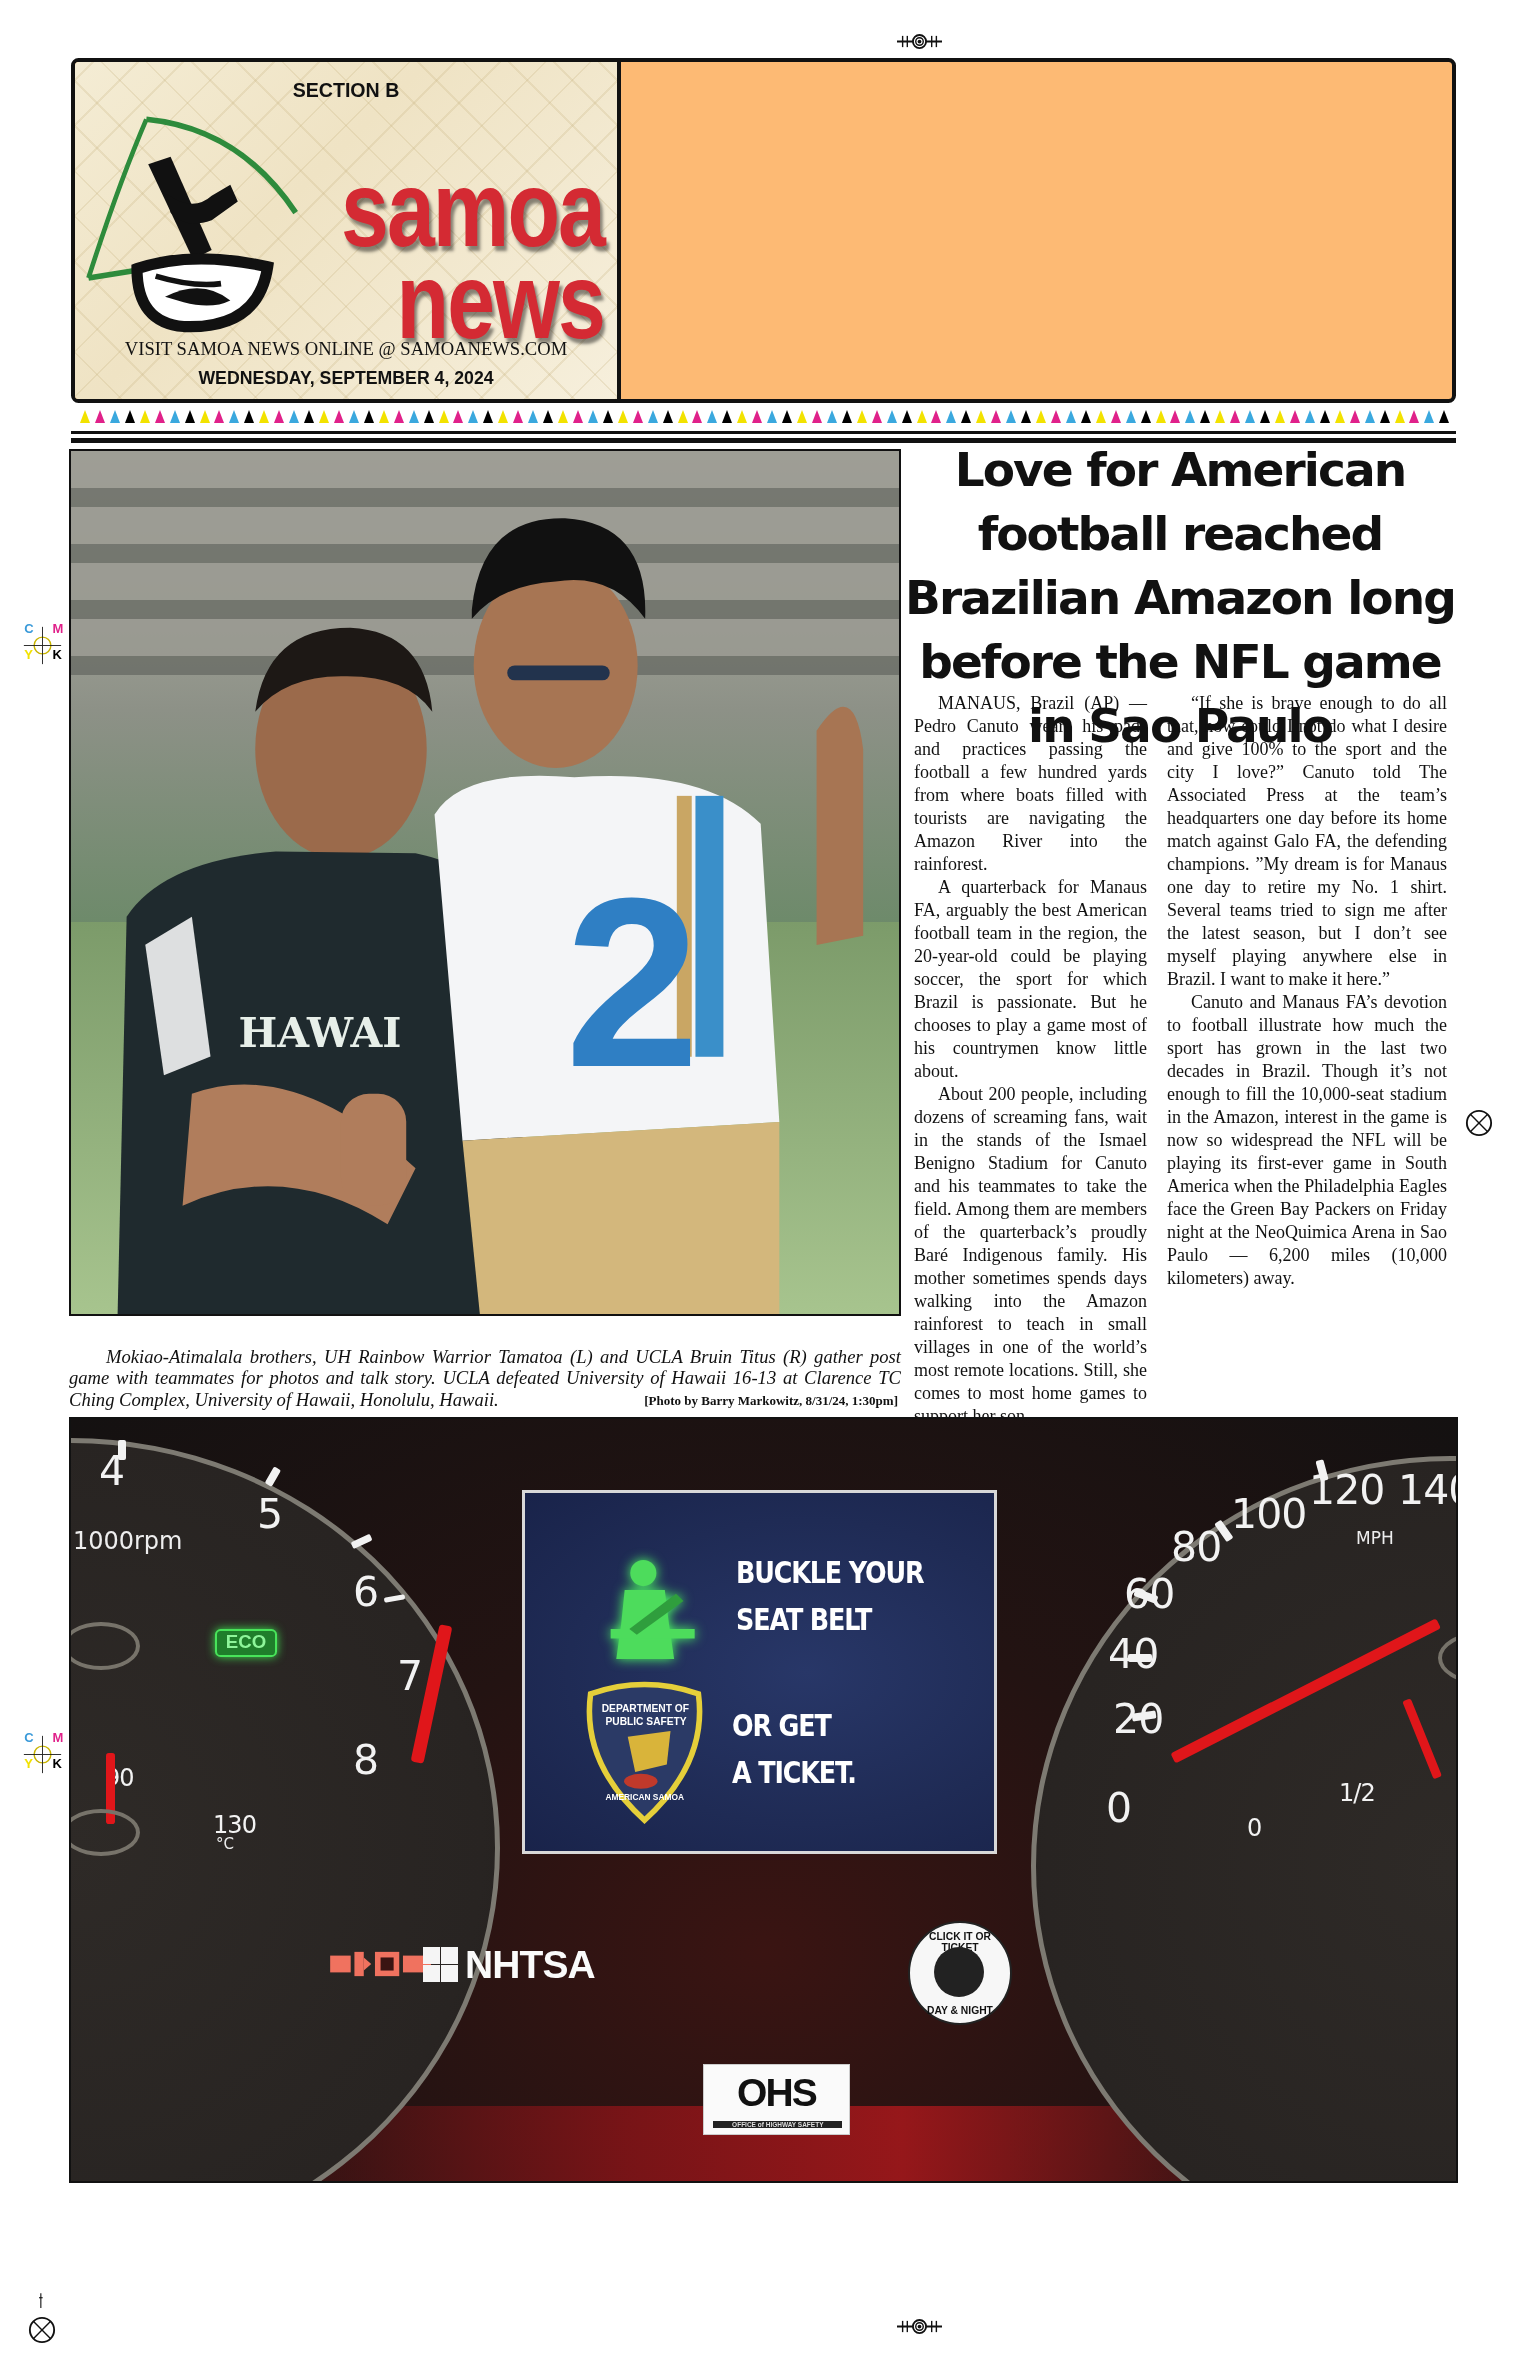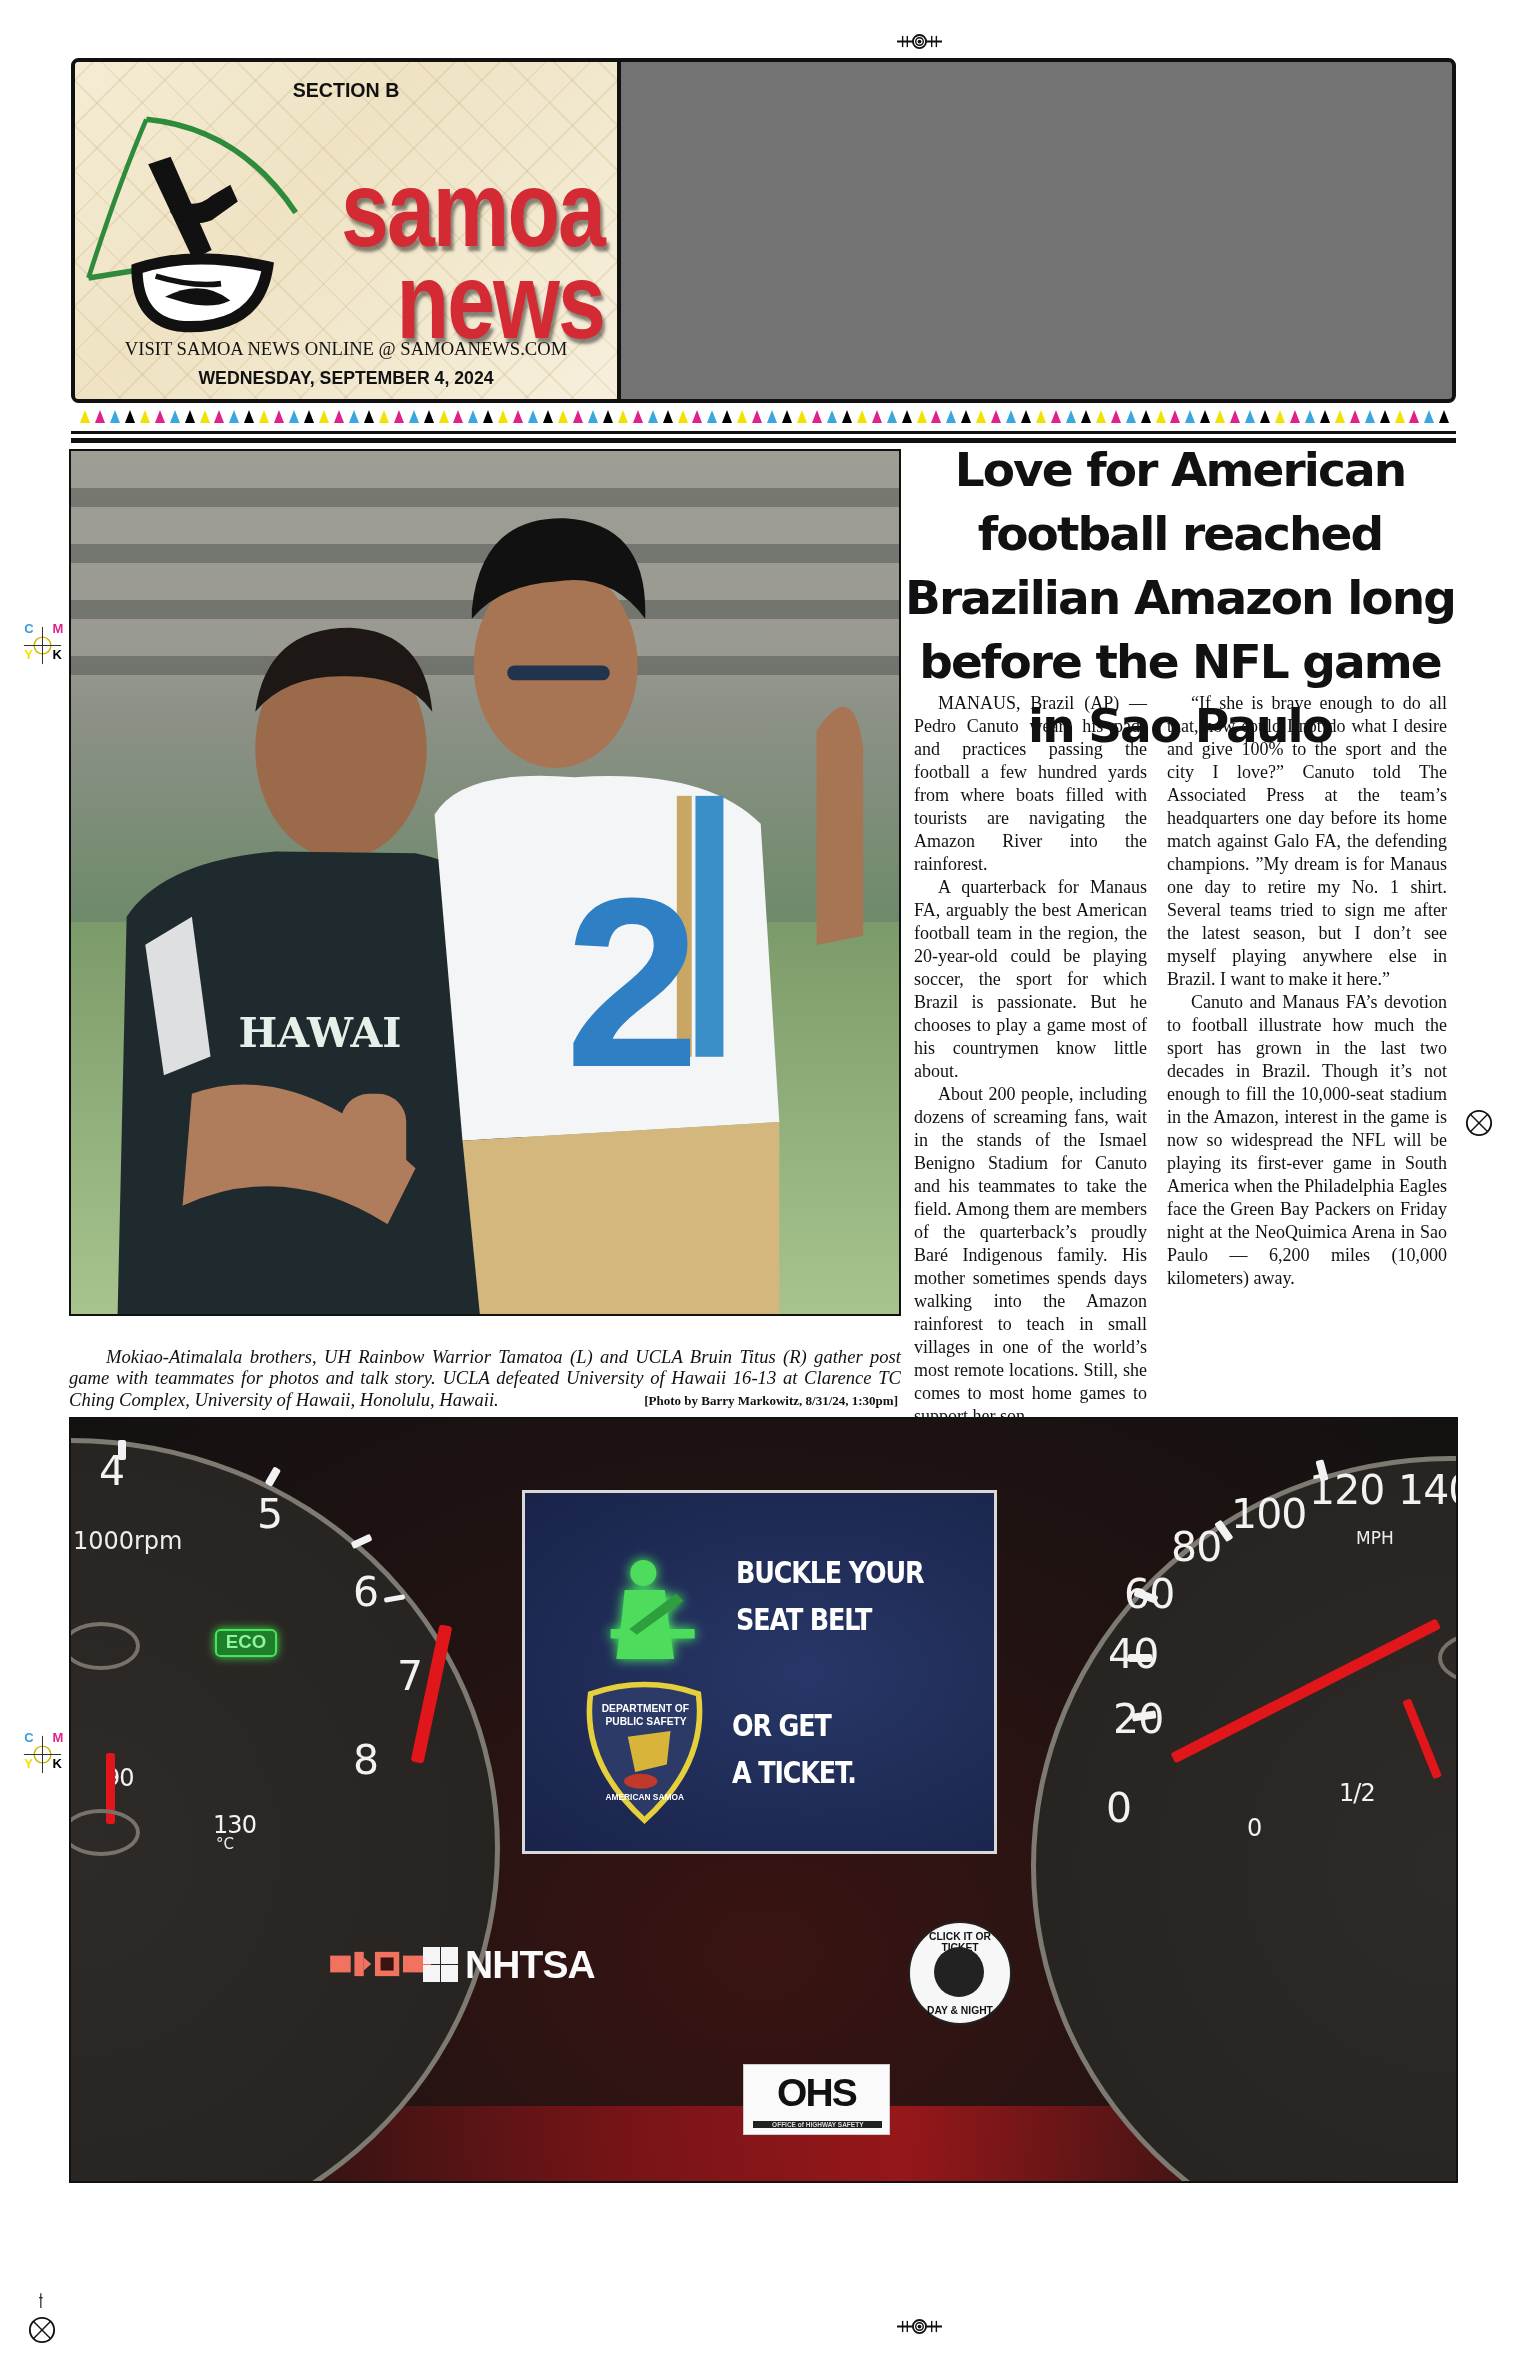--- a/index.html
+++ b/index.html
@@ -12,21 +12,21 @@
   .cmyk { position: absolute; left: 18.6px; width: 47px; height: 45px; font-family: "Liberation Sans", sans-serif; font-weight: bold; font-size: 13px; }
   .cmyk .c { position: absolute; left: 5.6px; top: 0; color: #3a9ad9; }
   .cmyk .m { position: absolute; left: 34px; top: 0; color: #e0218a; }
   .cmyk .y { position: absolute; left: 5.6px; top: 26px; color: #f2e200; }
   .cmyk .k { position: absolute; left: 34px; top: 26px; color: #000; }
   .cmyk svg { position: absolute; left: 3.7px; top: 3.7px; }
   .x-mark { position: absolute; width: 28px; height: 28px; }
   .tick-mark { position: absolute; left: 39px; top: 2293px; width: 3.7px; height: 15px; }
 
   
-  .masthead { position: absolute; left: 71px; top: 58px; width: 1385px; height: 345px; border: 4.7px solid #111; border-radius: 7.5px; overflow: hidden; display: flex; background: #737373; }
+  .masthead { position: absolute; left: 71px; top: 58px; width: 1385px; height: 345px; border: 4.7px solid #111; border-radius: 7.5px; overflow: hidden; display: flex; background: #fdba74; }
   .mast-left { width: 546px; height: 100%; background: linear-gradient(135deg, #f4ecd4 0%, #efe3c4 40%, #f6efdc 100%); position: relative; border-right: 4.7px solid #111; }
   .mast-left .weave { position: absolute; inset: 0; background-image:
       repeating-linear-gradient(45deg, rgba(200,180,130,0.25) 0 1.9px, transparent 1.9px 32px),
       repeating-linear-gradient(-45deg, rgba(200,180,130,0.25) 0 1.9px, transparent 1.9px 32px); }
   .section-label { position: absolute; left: 0; width: 100%; top: 17px; text-align: center; font-family: "Liberation Sans", sans-serif; font-weight: bold; font-size: 19.6px; color: #111; }
   .logo-emblem { position: absolute; left: 5.6px; top: 48px; width: 224px; height: 224px; }
   .logo-word { position: absolute; right: 13px; font-family: "Liberation Sans", sans-serif; font-weight: bold; color: #d42a33; letter-spacing: -1.9px; text-shadow: 2.8px 3.7px 2.8px rgba(0,0,0,0.45); line-height: 1; transform: scaleY(1.25); transform-origin: top right; }
   .logo-samoa { top: 93px; font-size: 86px; }
   .logo-news { top: 185px; font-size: 86px; }
   .visit-line { position: absolute; left: 0; width: 100%; top: 276px; text-align: center; font-family: "Liberation Serif", serif; font-size: 18.6px; color: #111; letter-spacing: 0px; }
@@ -84,21 +84,21 @@
 
   .belt-warn { position: absolute; left: 259px; top: 531px; width: 103px; height: 28px; }
   .nhtsa { position: absolute; left: 352px; top: 522px; height: 47px; display: flex; align-items: center; gap: 7px; }
   .nhtsa-grid { width: 35px; height: 35px; display: grid; grid-template-columns: 1fr 1fr; gap: 1.9px; }
   .nhtsa-grid span { background: #f5f5f5; display: block; }
   .nhtsa-text { font-family: "Liberation Sans", sans-serif; font-weight: bold; font-size: 39px; color: #fafafa; letter-spacing: -0.9px; }
   .ciot { position: absolute; left: 837px; top: 502px; width: 104px; height: 104px; border-radius: 50%; background: #f7f7f7; border: 2.8px solid #222; }
   .ciot-inner { position: absolute; left: 24px; top: 24px; width: 50px; height: 50px; border-radius: 50%; background: #222; }
   .ciot-top { position: absolute; left: 0; top: 7.5px; width: 100%; text-align: center; font-family: "Liberation Sans", sans-serif; font-weight: bold; font-size: 10.3px; color: #111; }
   .ciot-bottom { position: absolute; left: 0; bottom: 7.5px; width: 100%; text-align: center; font-family: "Liberation Sans", sans-serif; font-weight: bold; font-size: 10.3px; color: #111; }
-  .ohs { position: absolute; left: 632px; top: 645px; width: 147px; height: 71px; background: #fafafa; border: 0.9px solid #ccc; margin-left: 40px; }
+  .ohs { position: absolute; left: 632px; top: 645px; width: 147px; height: 71px; background: #fafafa; border: 0.9px solid #ccc; }
   .ohs-text { position: absolute; left: 0; top: 5.6px; width: 100%; text-align: center; font-family: "Liberation Sans", sans-serif; font-weight: bold; font-size: 39px; color: #111; letter-spacing: -1.9px; }
   .ohs-sub { position: absolute; left: 9.3px; bottom: 5.6px; width: 129px; background: #222; color: #ddd; text-align: center; font-family: "Liberation Sans", sans-serif; font-size: 6.5px; font-weight: bold; }
 </style>
 </head>
 <body>
 
 <svg class="reg-top" viewBox="0 0 48 16">
   <line x1="0" y1="8" x2="48" y2="8" stroke="#111" stroke-width="2"></line>
   <line x1="6" y1="2" x2="6" y2="14" stroke="#111" stroke-width="1.5"></line>
   <line x1="11" y1="2" x2="11" y2="14" stroke="#111" stroke-width="1.5"></line>

